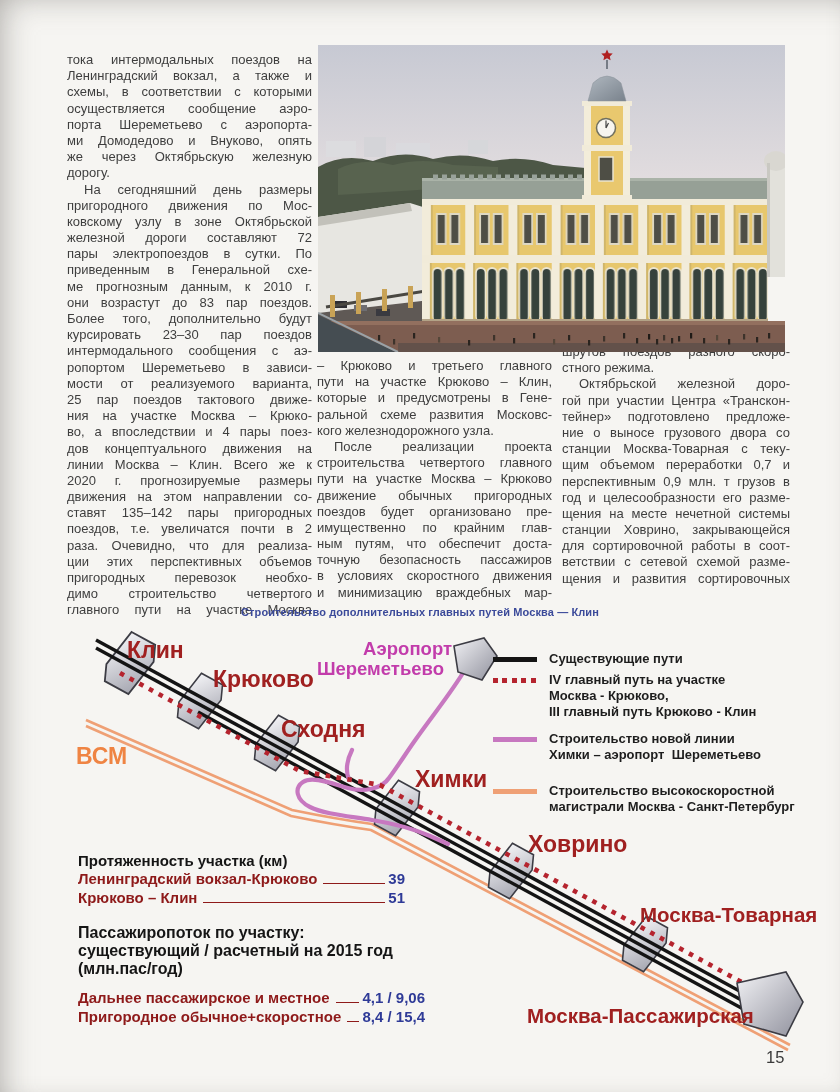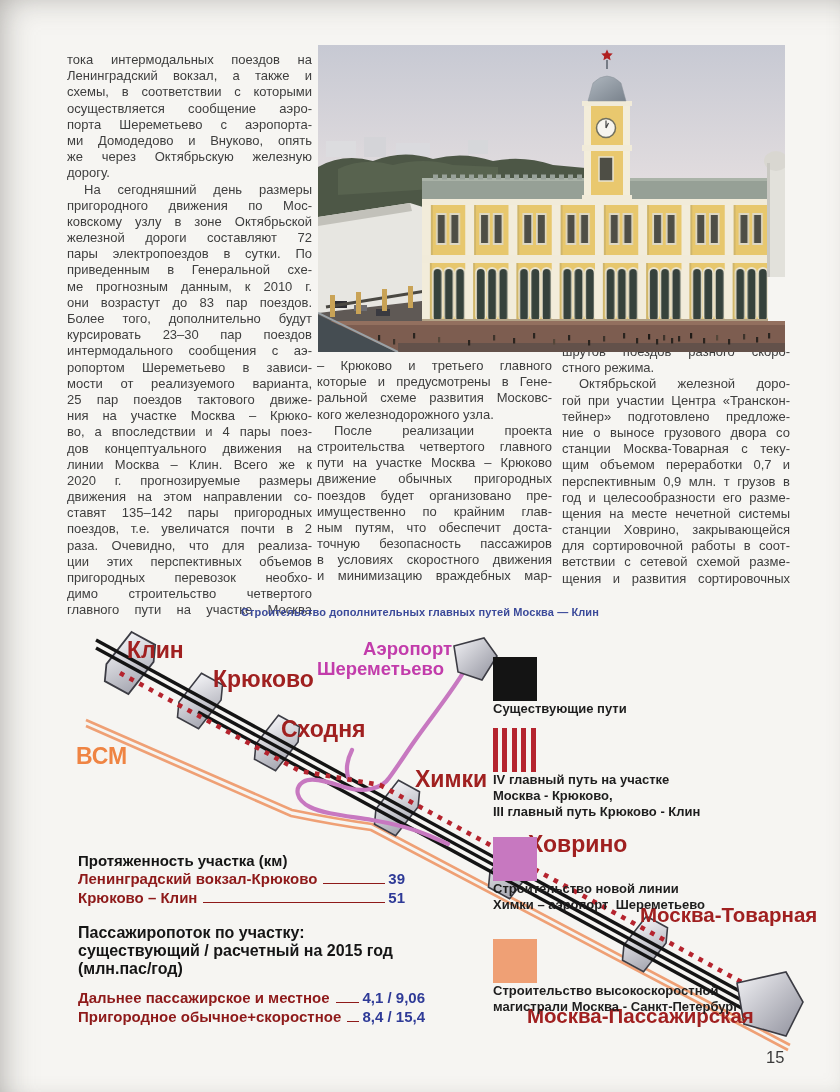--- a/index.html
+++ b/index.html
@@ -29,21 +29,21 @@
     position:absolute;left:0;top:606px;width:840px;text-align:center;
     color:#3b4a9a;font-weight:bold;font-size:11px;letter-spacing:.1px;
   }
   .mapsvg{position:absolute;left:0;top:620px;width:840px;height:440px;}
   .maplabel{font:700 23px "Liberation Sans",sans-serif;fill:#a02020;}
   .maplabel.sz21{font-size:20.5px;}
   .maplabel.mag{fill:#c23cab;font-size:18.5px;}
   .maplabel.org{fill:#ef8443;font-size:23px;}
   
   .legend{position:absolute;left:493px;top:651px;width:330px;}
-  .leg-item{display:flex;align-items:flex-start;flex-direction:column;}
+  .leg-item{display:flex;align-items:flex-start;}
   .leg-item:nth-child(1){margin-bottom:5px;}
   .leg-item:nth-child(2){margin-bottom:11px;}
   .leg-item:nth-child(3){margin-bottom:20px;}
   .swatch{width:44px;flex:0 0 44px;margin-right:12px;margin-top:6px;height:4px;}
   .sw-black{background:#141414;height:4.5px;}
   .sw-red{height:5px;background:repeating-linear-gradient(90deg,#b5242e 0 5px,transparent 5px 9.5px);}
   .sw-pink{background:#c778c0;height:5px;}
   .sw-orange{background:#efa075;height:5px;}
   .leg-label{font-size:13px;font-weight:bold;color:#1d1d1d;line-height:16px;white-space:pre-line;}
   
@@ -98,20 +98,21 @@
       <div class="tline">ставят 135–142 пары пригородных</div>
       <div class="tline">поездов, т.е. увеличатся почти в 2</div>
       <div class="tline">раза. Очевидно, что для реализа-</div>
       <div class="tline">ции этих перспективных объемов</div>
       <div class="tline">пригородных перевозок необхо-</div>
       <div class="tline">димо строительство четвертого</div>
       <div class="tline">главного пути на участке Москва</div>
     </div>
   <div class="textcol col2">
       <div class="tline">– Крюково и третьего главного</div>
+      <div class="tline">пути на участке Крюково – Клин,</div>
       <div class="tline">которые и предусмотрены в Гене-</div>
       <div class="tline">ральной схеме развития Московс-</div>
       <div class="tline pend">кого железнодорожного узла.</div>
       <div class="tline ind">После реализации проекта</div>
       <div class="tline">строительства четвертого главного</div>
       <div class="tline">пути на участке Москва – Крюково</div>
       <div class="tline">движение обычных пригородных</div>
       <div class="tline">поездов будет организовано пре-</div>
       <div class="tline">имущественно по крайним глав-</div>
       <div class="tline">ным путям, что обеспечит доста-</div>

